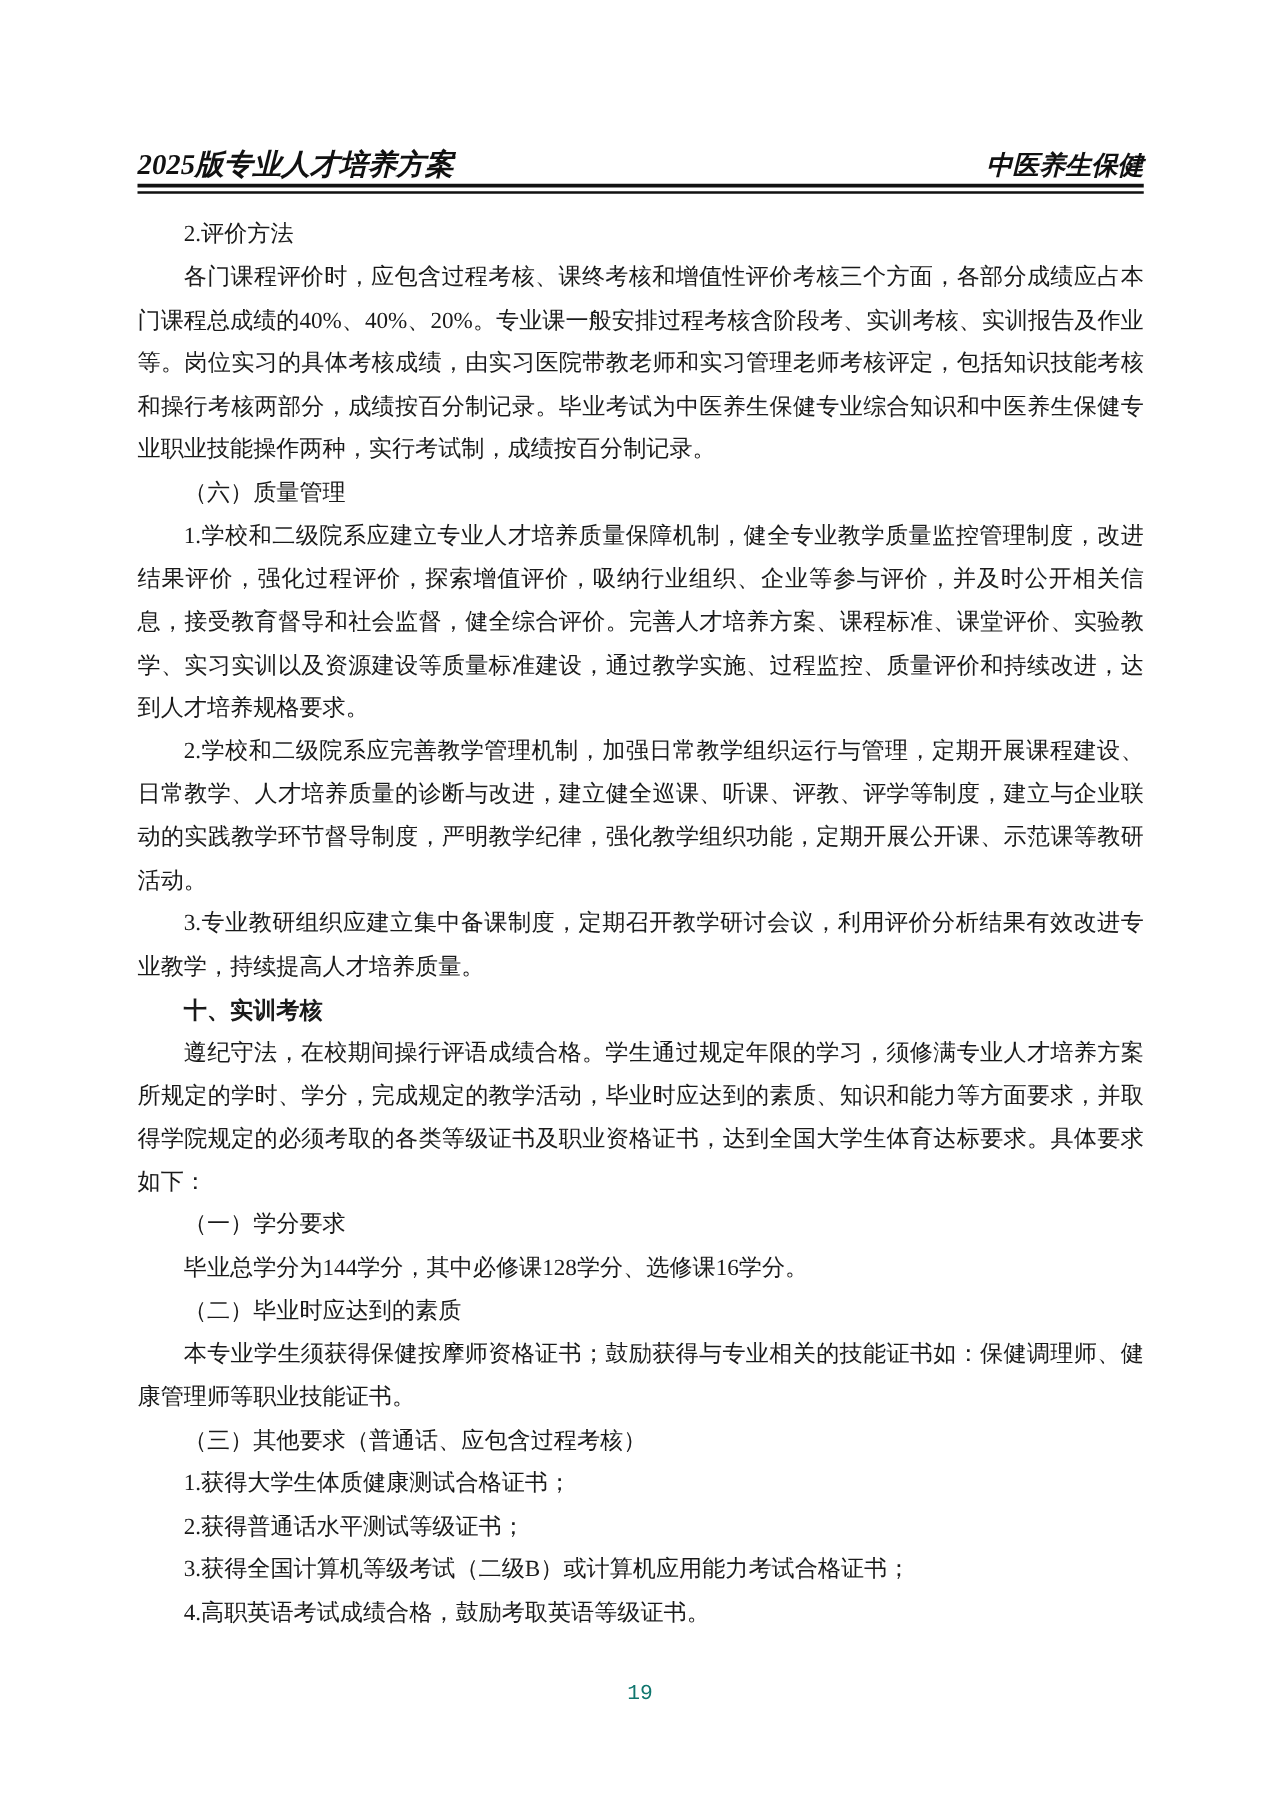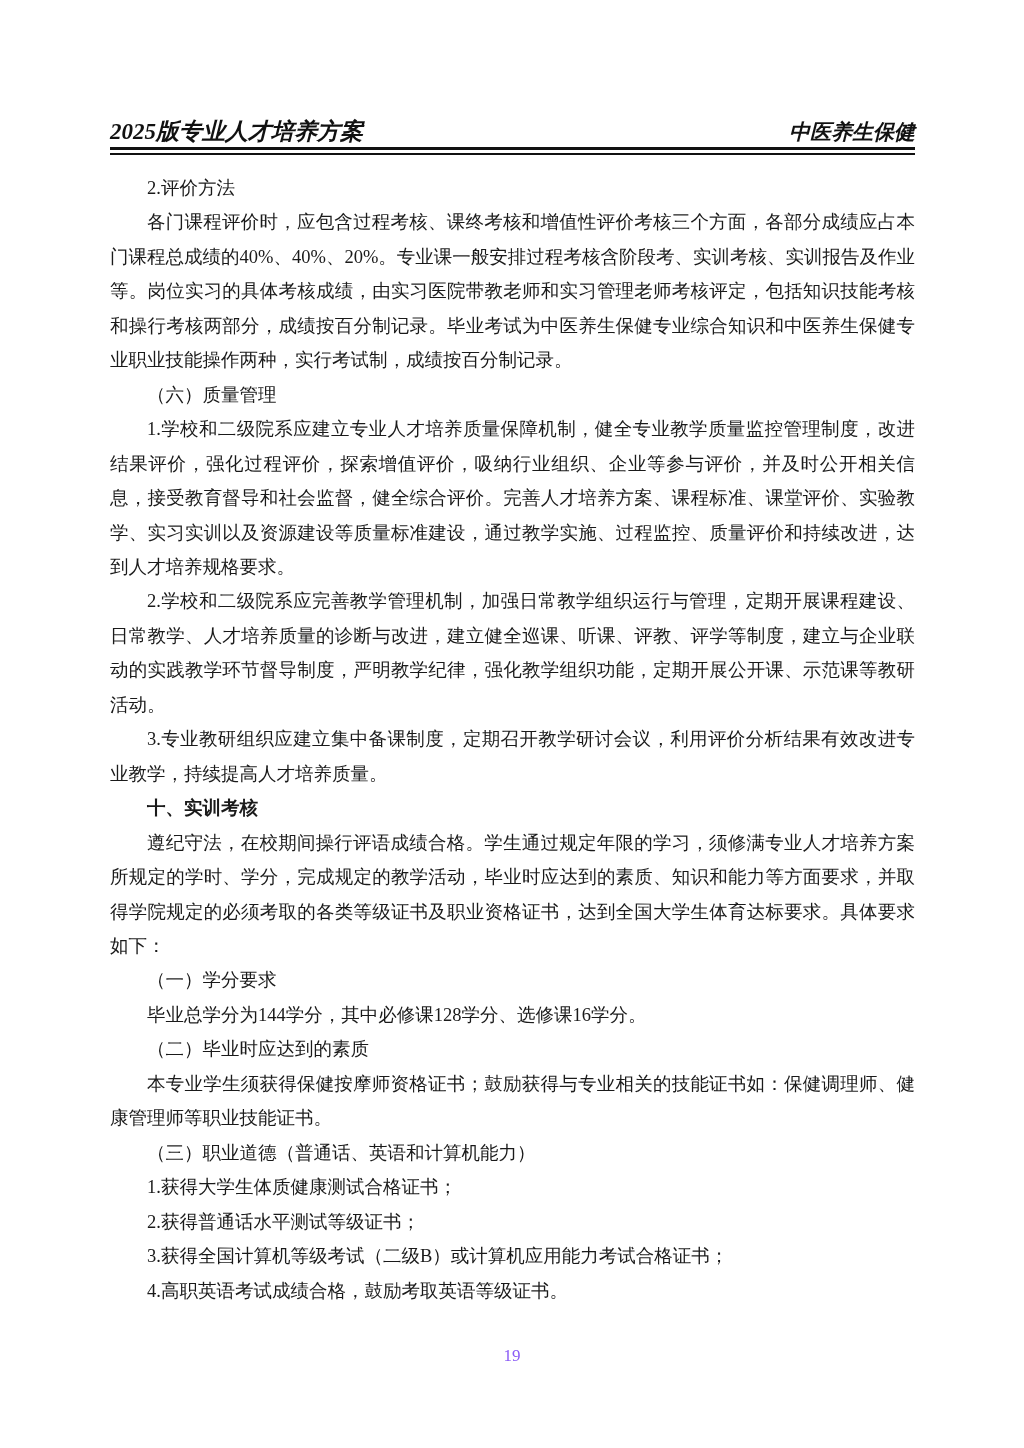--- a/index.html
+++ b/index.html
@@ -63,22 +63,22 @@
     font-family: "Liberation Sans", sans-serif;
     font-weight: bold;
   }
   .page-footer {
     position: absolute;
     top: 1346px;
     left: 0;
     width: 1024px;
     text-align: center;
     font-size: 17px;
-    color: #8b5cf6;
-    font-family: Liberation Serif, serif;
+    color: #0f766e;
+    font-family: Liberation Mono, monospace;
   }
 </style>
 </head>
 <body>
 
 <div class="page">
 
   <div class="page-header">
     <span class="header-title left">2025版专业人才培养方案</span>
     <span class="header-title right">中医养生保健</span>
@@ -92,21 +92,21 @@
     <p>（六）质量管理</p>
     <p>1.学校和二级院系应建立专业人才培养质量保障机制，健全专业教学质量监控管理制度，改进结果评价，强化过程评价，探索增值评价，吸纳行业组织、企业等参与评价，并及时公开相关信息，接受教育督导和社会监督，健全综合评价。完善人才培养方案、课程标准、课堂评价、实验教学、实习实训以及资源建设等质量标准建设，通过教学实施、过程监控、质量评价和持续改进，达到人才培养规格要求。</p>
     <p>2.学校和二级院系应完善教学管理机制，加强日常教学组织运行与管理，定期开展课程建设、日常教学、人才培养质量的诊断与改进，建立健全巡课、听课、评教、评学等制度，建立与企业联动的实践教学环节督导制度，严明教学纪律，强化教学组织功能，定期开展公开课、示范课等教研活动。</p>
     <p>3.专业教研组织应建立集中备课制度，定期召开教学研讨会议，利用评价分析结果有效改进专业教学，持续提高人才培养质量。</p>
     <p class="heading-bold">十、实训考核</p>
     <p>遵纪守法，在校期间操行评语成绩合格。学生通过规定年限的学习，须修满专业人才培养方案所规定的学时、学分，完成规定的教学活动，毕业时应达到的素质、知识和能力等方面要求，并取得学院规定的必须考取的各类等级证书及职业资格证书，达到全国大学生体育达标要求。具体要求如下：</p>
     <p>（一）学分要求</p>
     <p>毕业总学分为144学分，其中必修课128学分、选修课16学分。</p>
     <p>（二）毕业时应达到的素质</p>
     <p>本专业学生须获得保健按摩师资格证书；鼓励获得与专业相关的技能证书如：保健调理师、健康管理师等职业技能证书。</p>
-    <p>（三）职业道德（普通话、英语和计算机能力）</p>
+    <p>（三）其他要求（普通话、应包含过程考核）</p>
     <p>1.获得大学生体质健康测试合格证书；</p>
     <p>2.获得普通话水平测试等级证书；</p>
     <p>3.获得全国计算机等级考试（二级B）或计算机应用能力考试合格证书；</p>
     <p>4.高职英语考试成绩合格，鼓励考取英语等级证书。</p>
   </div>
 
   <div class="page-footer">
     <span>19</span>
   </div>
 

